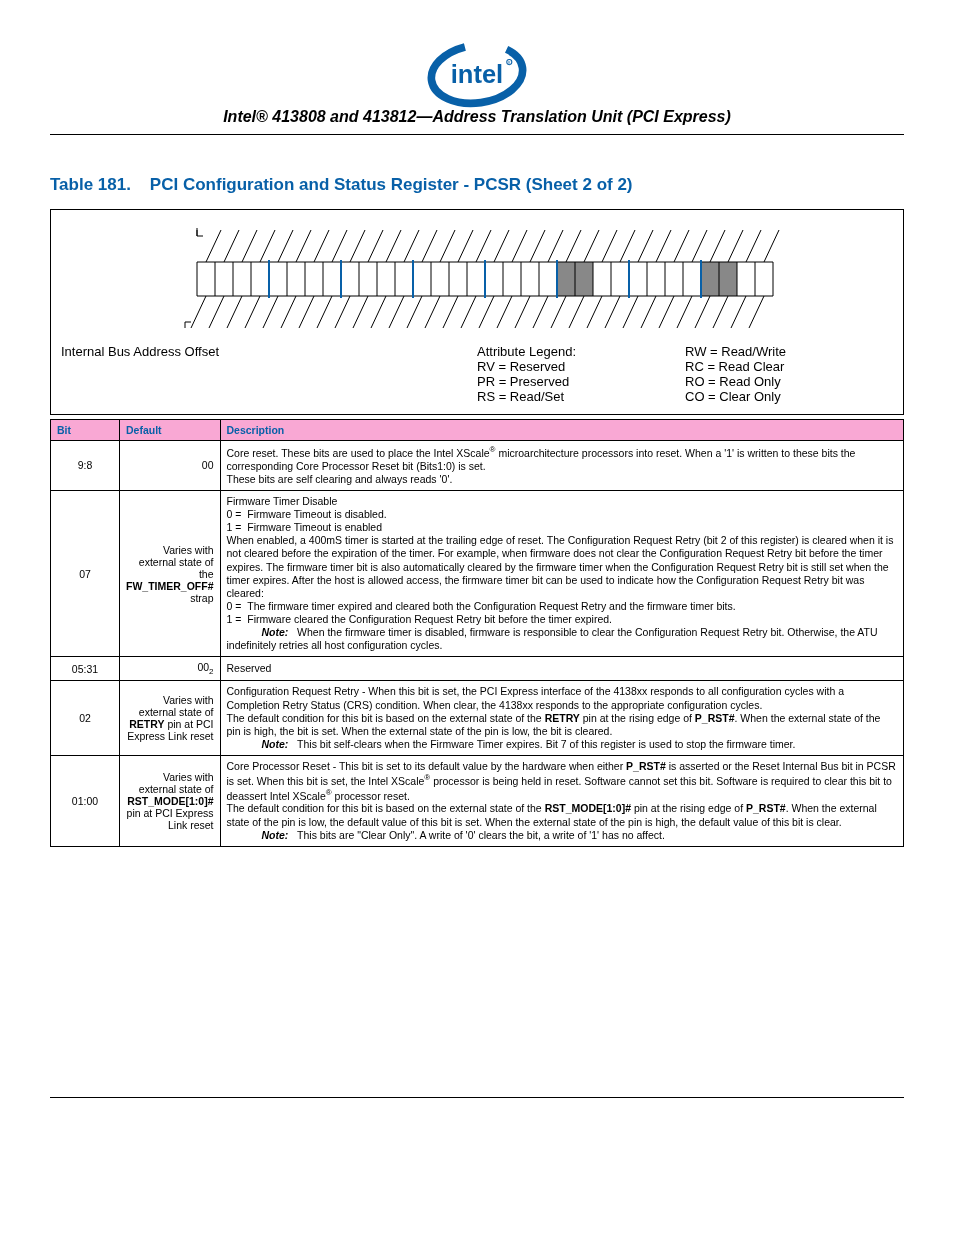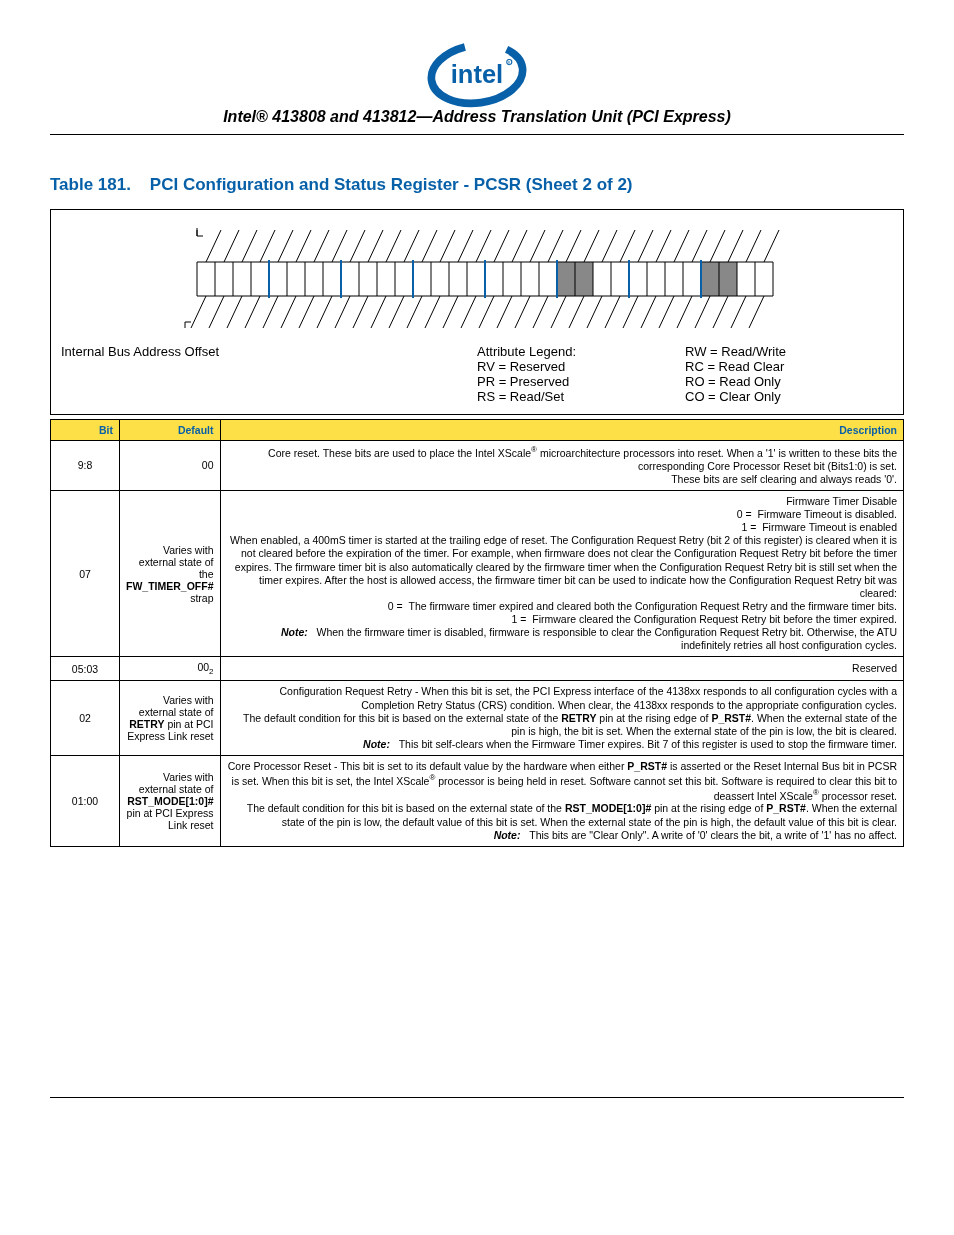--- a/index.html
+++ b/index.html
@@ -60,31 +60,31 @@
   table.reg {
     border-collapse: collapse;
     width: 100%;
     font-size: 10.5px;
   }
   table.reg th {
     color: #0860a8;
     font-weight: bold;
     border: 1px solid #000;
     padding: 4px 6px;
-    text-align: right;
-    background: #fde047;
+    text-align: left;
+    background: #f9a8d4;
   }
   table.reg td {
     border: 1px solid #000;
     padding: 4px 6px;
     vertical-align: middle;
   }
   .col-bit { width: 56px; text-align: center; }
   .col-def { width: 86px; text-align: right; }
-  .desc-cell { line-height: 1.25; text-align: right; }
+  .desc-cell { line-height: 1.25; }
   .desc-cell .note-lbl { font-weight: bold; font-style: italic; margin-left: 35px; }
   sub { font-size: 8px; }
   sup { font-size: 8px; }
   .footer-hr {
     border: none;
     border-top: 1px solid #000;
     margin-bottom: 4px;
   }
 </style>
 </head>
@@ -279,21 +279,21 @@
         <td class="col-bit">9:8</td>
         <td class="col-def">00</td>
         <td class="desc-cell">Core reset. These bits are used to place the Intel XScale<sup>®</sup> microarchitecture processors into reset. When a '1' is written to these bits the corresponding Core Processor Reset bit (Bits1:0) is set.<br>These bits are self clearing and always reads '0'.</td>
       </tr>
       <tr>
         <td class="col-bit">07</td>
         <td class="col-def">Varies with external state of the <b>FW_TIMER_OFF#</b> strap</td>
         <td class="desc-cell">Firmware Timer Disable<br>0 =&nbsp;&nbsp;Firmware Timeout is disabled.<br>1 =&nbsp;&nbsp;Firmware Timeout is enabled<br>When enabled, a 400mS timer is started at the trailing edge of reset. The Configuration Request Retry (bit 2 of this register) is cleared when it is not cleared before the expiration of the timer. For example, when firmware does not clear the Configuration Request Retry bit before the timer expires. The firmware timer bit is also automatically cleared by the firmware timer when the Configuration Request Retry bit is still set when the timer expires. After the host is allowed access, the firmware timer bit can be used to indicate how the Configuration Request Retry bit was cleared:<br>0 =&nbsp;&nbsp;The firmware timer expired and cleared both the Configuration Request Retry and the firmware timer bits.<br>1 =&nbsp;&nbsp;Firmware cleared the Configuration Request Retry bit before the timer expired.<br><span class="note-lbl">Note:</span>&nbsp;&nbsp;&nbsp;When the firmware timer is disabled, firmware is responsible to clear the Configuration Request Retry bit. Otherwise, the ATU indefinitely retries all host configuration cycles.</td>
       </tr>
       <tr>
-        <td class="col-bit">05:03</td>
+        <td class="col-bit">05:31</td>
         <td class="col-def">00<sub>2</sub></td>
         <td class="desc-cell">Reserved</td>
       </tr>
       <tr>
         <td class="col-bit">02</td>
         <td class="col-def">Varies with external state of <b>RETRY</b> pin at PCI Express Link reset</td>
         <td class="desc-cell">Configuration Request Retry - When this bit is set, the PCI Express interface of the 4138xx responds to all configuration cycles with a Completion Retry Status (CRS) condition. When clear, the 4138xx responds to the appropriate configuration cycles.<br>The default condition for this bit is based on the external state of the <b>RETRY</b> pin at the rising edge of <b>P_RST#</b>. When the external state of the pin is high, the bit is set. When the external state of the pin is low, the bit is cleared.<br><span class="note-lbl">Note:</span>&nbsp;&nbsp;&nbsp;This bit self-clears when the Firmware Timer expires. Bit 7 of this register is used to stop the firmware timer.</td>
       </tr>
       <tr>
         <td class="col-bit">01:00</td>

